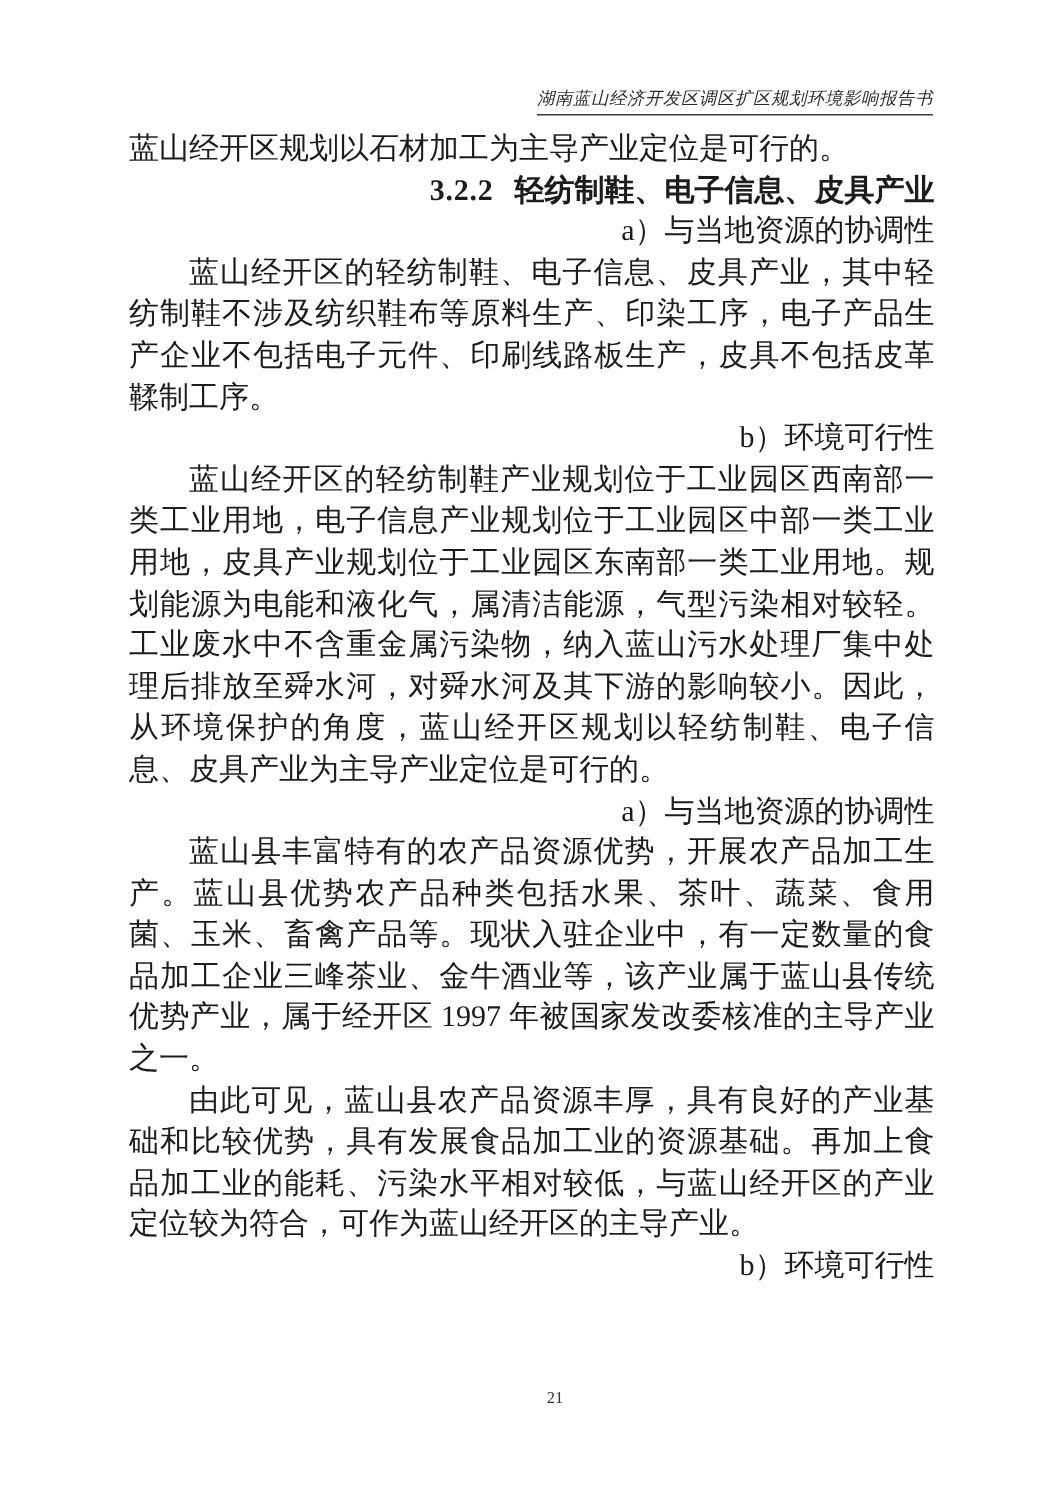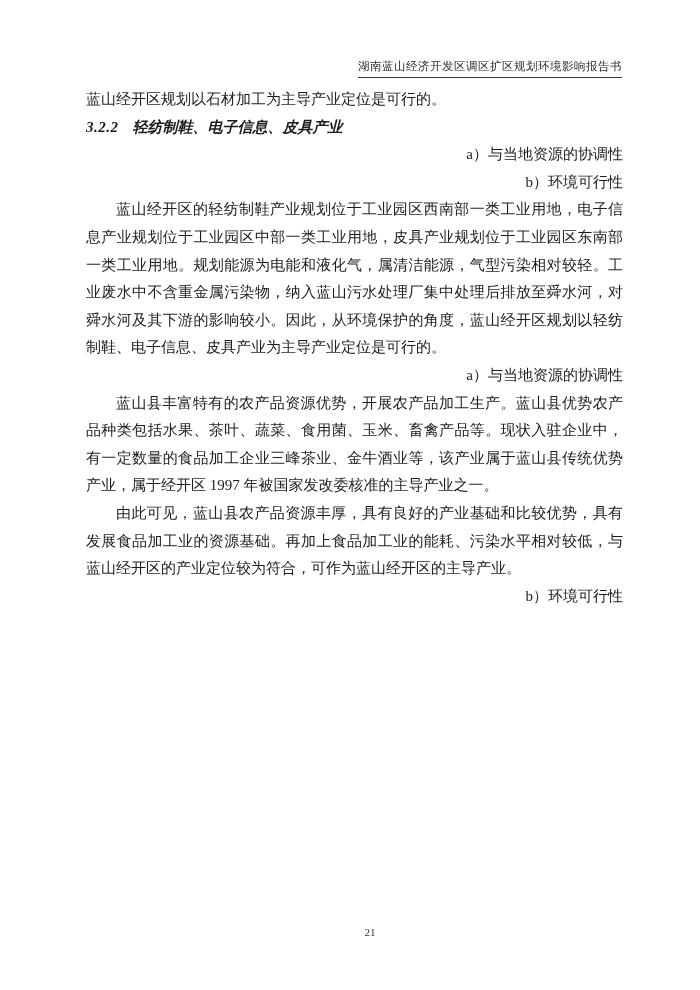--- a/index.html
+++ b/index.html
@@ -23,41 +23,41 @@
     right: 78px;
     text-align: right;
   }
   .page-header .header-text {
     display: inline-block;
     font-size: 11.5px;
     letter-spacing: 0.5px;
     color: #2a2a2a;
     border-bottom: 1.2px solid #3a3a3a;
     padding-bottom: 3px;
+    font-style: italic;
   }
   .content {
     position: absolute;
     top: 86px;
     left: 86px;
     width: 537px;
-    font-size: 15px;
+    font-size: 20px;
     line-height: 27.6px;
     text-align: justify;
   }
   .content p {
     margin: 0;
     padding: 0;
   }
   .para-indent {
     text-indent: 2em;
   }
   .section-heading {
     font-weight: bold;
-    text-align: left;
-    font-style: italic;
+    text-align: right;
   }
   .section-heading .heading-num {
     display: inline-block;
     margin-right: 14px;
     letter-spacing: 0.5px;
   }
   .sub-item {
     text-indent: 1.8em;
     text-align: right;
   }
@@ -84,20 +84,21 @@
   <div class="content">
 
     <p>蓝山经开区规划以石材加工为主导产业定位是可行的。</p>
 
     <p class="section-heading">
       <span class="heading-num">3.2.2</span><span>轻纺制鞋、电子信息、皮具产业</span>
     </p>
 
     <p class="sub-item">a）与当地资源的协调性</p>
 
+    <p class="para-indent">蓝山经开区的轻纺制鞋、电子信息、皮具产业，其中轻纺制鞋不涉及纺织鞋布等原料生产、印染工序，电子产品生产企业不包括电子元件、印刷线路板生产，皮具不包括皮革鞣制工序。</p>
 
 
     <p class="sub-item">b）环境可行性</p>
 
     <p class="para-indent">蓝山经开区的轻纺制鞋产业规划位于工业园区西南部一类工业用地，电子信息产业规划位于工业园区中部一类工业用地，皮具产业规划位于工业园区东南部一类工业用地。规划能源为电能和液化气，属清洁能源，气型污染相对较轻。工业废水中不含重金属污染物，纳入蓝山污水处理厂集中处理后排放至舜水河，对舜水河及其下游的影响较小。因此，从环境保护的角度，蓝山经开区规划以轻纺制鞋、电子信息、皮具产业为主导产业定位是可行的。</p>
 
 
     <p class="sub-item">a）与当地资源的协调性</p>
 
     <p class="para-indent">蓝山县丰富特有的农产品资源优势，开展农产品加工生产。蓝山县优势农产品种类包括水果、茶叶、蔬菜、食用菌、玉米、畜禽产品等。现状入驻企业中，有一定数量的食品加工企业三峰茶业、金牛酒业等，该产业属于蓝山县传统优势产业，属于经开区 1997 年被国家发改委核准的主导产业之一。</p>

